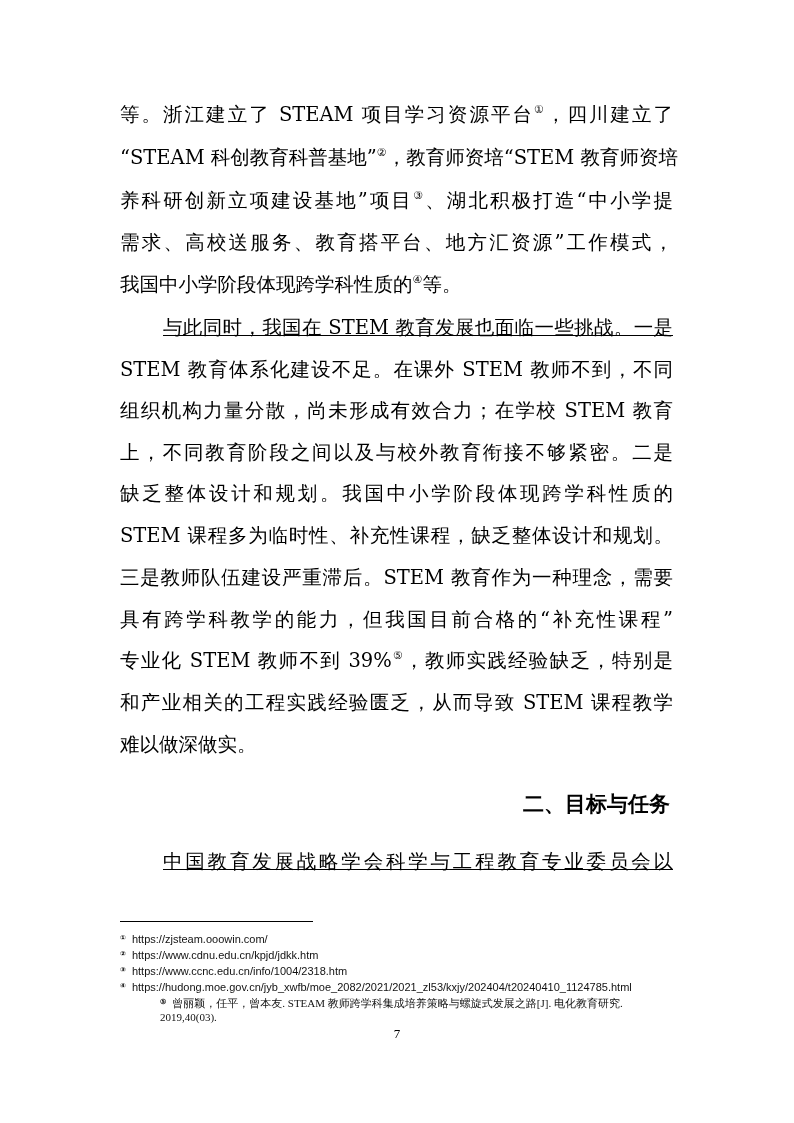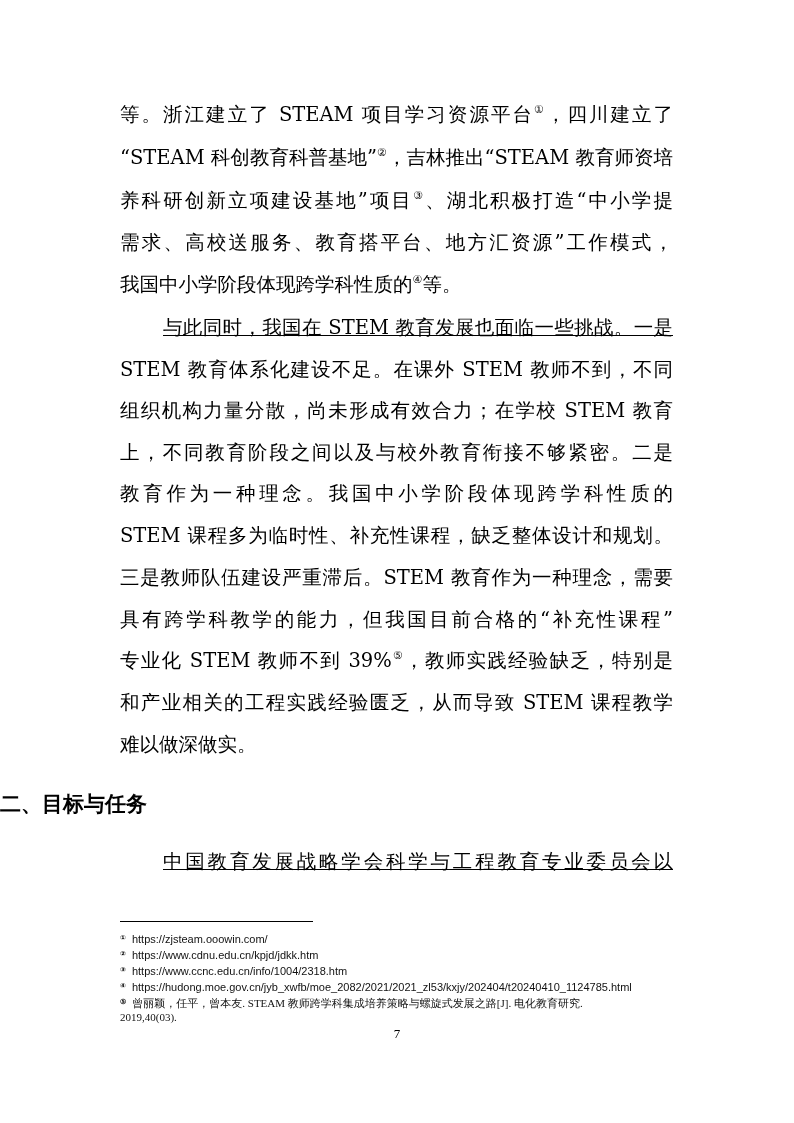--- a/index.html
+++ b/index.html
@@ -3,49 +3,49 @@
   <meta charset="utf-8">
   <style>
     html, body { margin: 0; padding: 0; background: #ffffff; }
     body { width: 794px; height: 1123px; position: relative; overflow: hidden;
       font-family: "DejaVu Serif", "Liberation Serif", serif; color: #000; }
     .line { position: absolute; left: 120px; width: 553px; font-size: 19.5px; line-height: 24px;
       white-space: nowrap; text-align: justify; text-align-last: justify; letter-spacing: 0; }
     .line.last { text-align-last: left; }
     .line.indent { left: 163px; width: 510px; text-decoration: underline; }
     sup { font-size: 11px; vertical-align: 8px; line-height: 0; }
-    .heading { position: absolute; left: 0; width: 670px; top: 791px; text-align: left;
+    .heading { position: absolute; left: 0; width: 670px; top: 791px; text-align: right;
       font-family: "DejaVu Sans", "Liberation Sans", sans-serif; font-weight: bold; font-size: 21px; line-height: 26px; }
     .fn-rule { position: absolute; left: 120px; top: 921px; width: 193px; height: 1px; background: #000; }
     .fn { position: absolute; left: 120px; font-size: 11px; line-height: 14px; white-space: nowrap;
       font-family: "Liberation Sans", "DejaVu Sans", sans-serif; color: #111; }
     .fn .mk { font-size: 7px; vertical-align: 3px; margin-right: 6px; font-weight: bold; }
-    .fn.serif { font-family: "Liberation Serif", "DejaVu Serif", serif; }
+    .fn.serif { font-family: "Liberation Serif", "DejaVu Serif", serif; margin-left: 40px; }
     .page-num { position: absolute; left: 0; width: 794px; top: 1026px; text-align: center;
       font-family: "Liberation Serif", serif; font-size: 13px; }
   </style>
 </head>
 <body>
 
 <div>
 
   <div>
     <div class="line" style="top:103px"><span>等。浙江建立了 STEAM 项目学习资源平台</span><sup>①</sup><span>，四川建立了</span></div>
-    <div class="line" style="top:146px"><span>“STEAM 科创教育科普基地”</span><sup>②</sup><span>，吉林推出“STEAM 教育师资培</span></div>
+    <div class="line" style="top:146px"><span>“STEAM 科创教育科普基地”</span><sup>②</sup><span>，教育师资培“STEM 教育师资培</span></div>
     <div class="line" style="top:189px"><span>养科研创新立项建设基地”项目</span><sup>③</sup><span>、湖北积极打造“中小学提</span></div>
     <div class="line" style="top:231px"><span>需求、高校送服务、教育搭平台、地方汇资源”工作模式，</span></div>
     <div class="line last" style="top:273px"><span>我国中小学阶段体现跨学科性质的</span><sup>④</sup><span>等。</span></div>
   </div>
 
   <div>
     <div class="line indent" style="top:316px">与此同时，我国在 STEM 教育发展也面临一些挑战。一是</div>
     <div class="line" style="top:358px">STEM 教育体系化建设不足。在课外 STEM 教师不到，不同</div>
     <div class="line" style="top:399px">组织机构力量分散，尚未形成有效合力；在学校 STEM 教育</div>
     <div class="line" style="top:441px">上，不同教育阶段之间以及与校外教育衔接不够紧密。二是</div>
-    <div class="line" style="top:482px">教育作为一种理念。我国中小学阶段体现跨学科性质的</div>
+    <div class="line" style="top:482px">缺乏整体设计和规划。我国中小学阶段体现跨学科性质的</div>
     <div class="line" style="top:524px">STEM 课程多为临时性、补充性课程，缺乏整体设计和规划。</div>
     <div class="line" style="top:566px">三是教师队伍建设严重滞后。STEM 教育作为一种理念，需要</div>
     <div class="line" style="top:608px">具有跨学科教学的能力，但我国目前合格的“补充性课程”</div>
     <div class="line" style="top:649px"><span>专业化 STEM 教师不到 39%</span><sup>⑤</sup><span>，教师实践经验缺乏，特别是</span></div>
     <div class="line" style="top:691px">和产业相关的工程实践经验匮乏，从而导致 STEM 课程教学</div>
     <div class="line last" style="top:733px">难以做深做实。</div>
   </div>
 
   <div class="heading">二、目标与任务</div>
 

